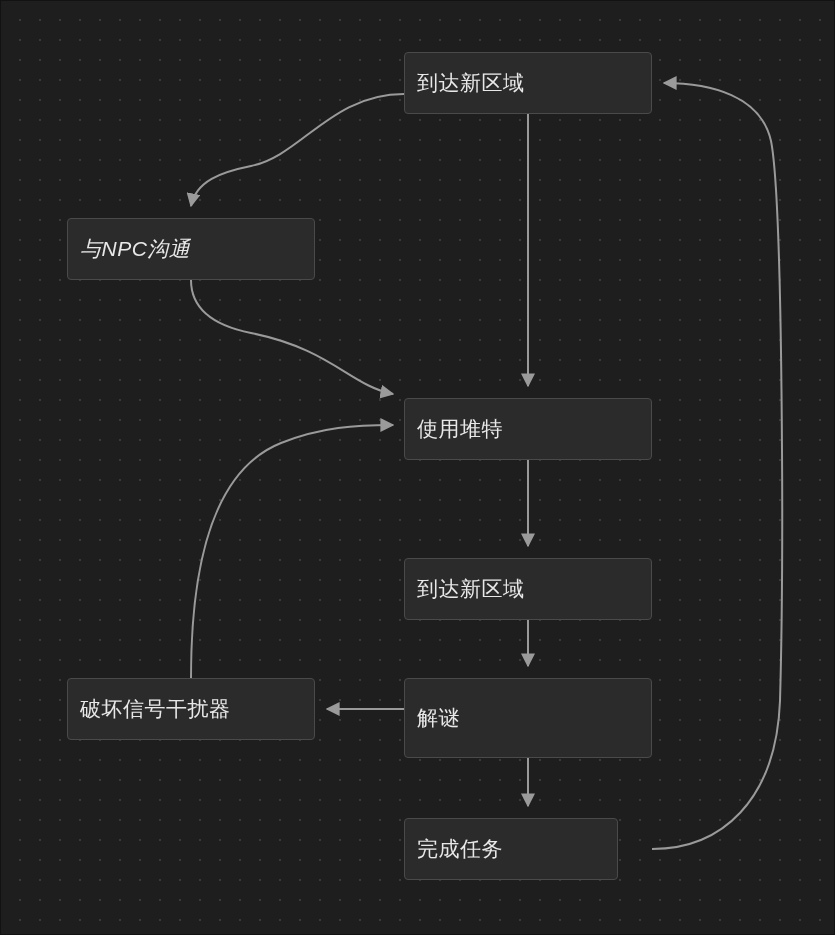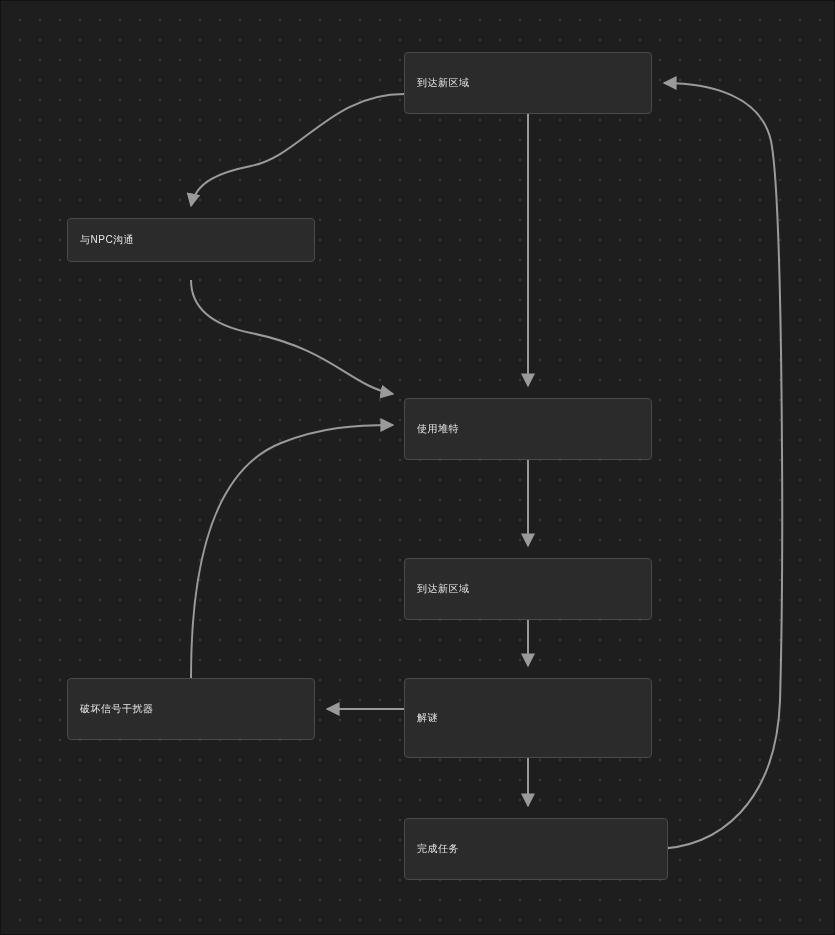--- a/index.html
+++ b/index.html
@@ -31,21 +31,21 @@
     width: 835px;
     height: 935px;
   }
   .node {
     position: absolute;
     box-sizing: border-box;
     background: #2b2b2b;
     border: 1px solid #4a4a4a;
     border-radius: 4px;
     color: #e8e8e8;
-    font-size: 10px;
+    font-size: 21px;
     line-height: 1.2;
     display: flex;
     align-items: center;
     padding: 8px 12px;
     letter-spacing: 0.5px;
   }
 </style>
 </head>
 <body>
 
@@ -74,37 +74,37 @@
 
     <path d="M 527 739 L 527 805" fill="none" stroke="#9a9a9a" stroke-width="2" marker-end="url(#arrow)"></path>
 
     <path d="M 651 848 C 720 848 775 800 779 700 C 783 560 782 200 770 140 C 760 95 710 82 663 82" fill="none" stroke="#9a9a9a" stroke-width="2" marker-end="url(#arrow)"></path>
   </svg>
 
   <div class="node" style="left:403px; top:51px; width:248px; height:62px;">
     <span>到达新区域</span>
   </div>
 
-  <div class="node" style="left:66px; top:217px; width:248px; height:44px;">
+  <div class="node" style="left:66px; top:217px; width:248px; height:62px;font-style:italic;">
     <span>与NPC沟通</span>
   </div>
 
   <div class="node" style="left:403px; top:397px; width:248px; height:62px;align-items:center;">
     <span>使用堆特</span>
   </div>
 
   <div class="node" style="left:403px; top:557px; width:248px; height:62px;">
     <span>到达新区域</span>
   </div>
 
   <div class="node" style="left:403px; top:677px; width:248px; height:80px;text-align:center;">
     <span>解谜</span>
   </div>
 
   <div class="node" style="left:66px; top:677px; width:248px; height:62px;">
     <span>破坏信号干扰器</span>
   </div>
 
-  <div class="node" style="left:403px; top:817px; width:264px; height:62px;">
+  <div class="node" style="left:403px; top:817px; width:214px; height:62px;">
     <span>完成任务</span>
   </div>
 
 </div>
 
 </body></html>

